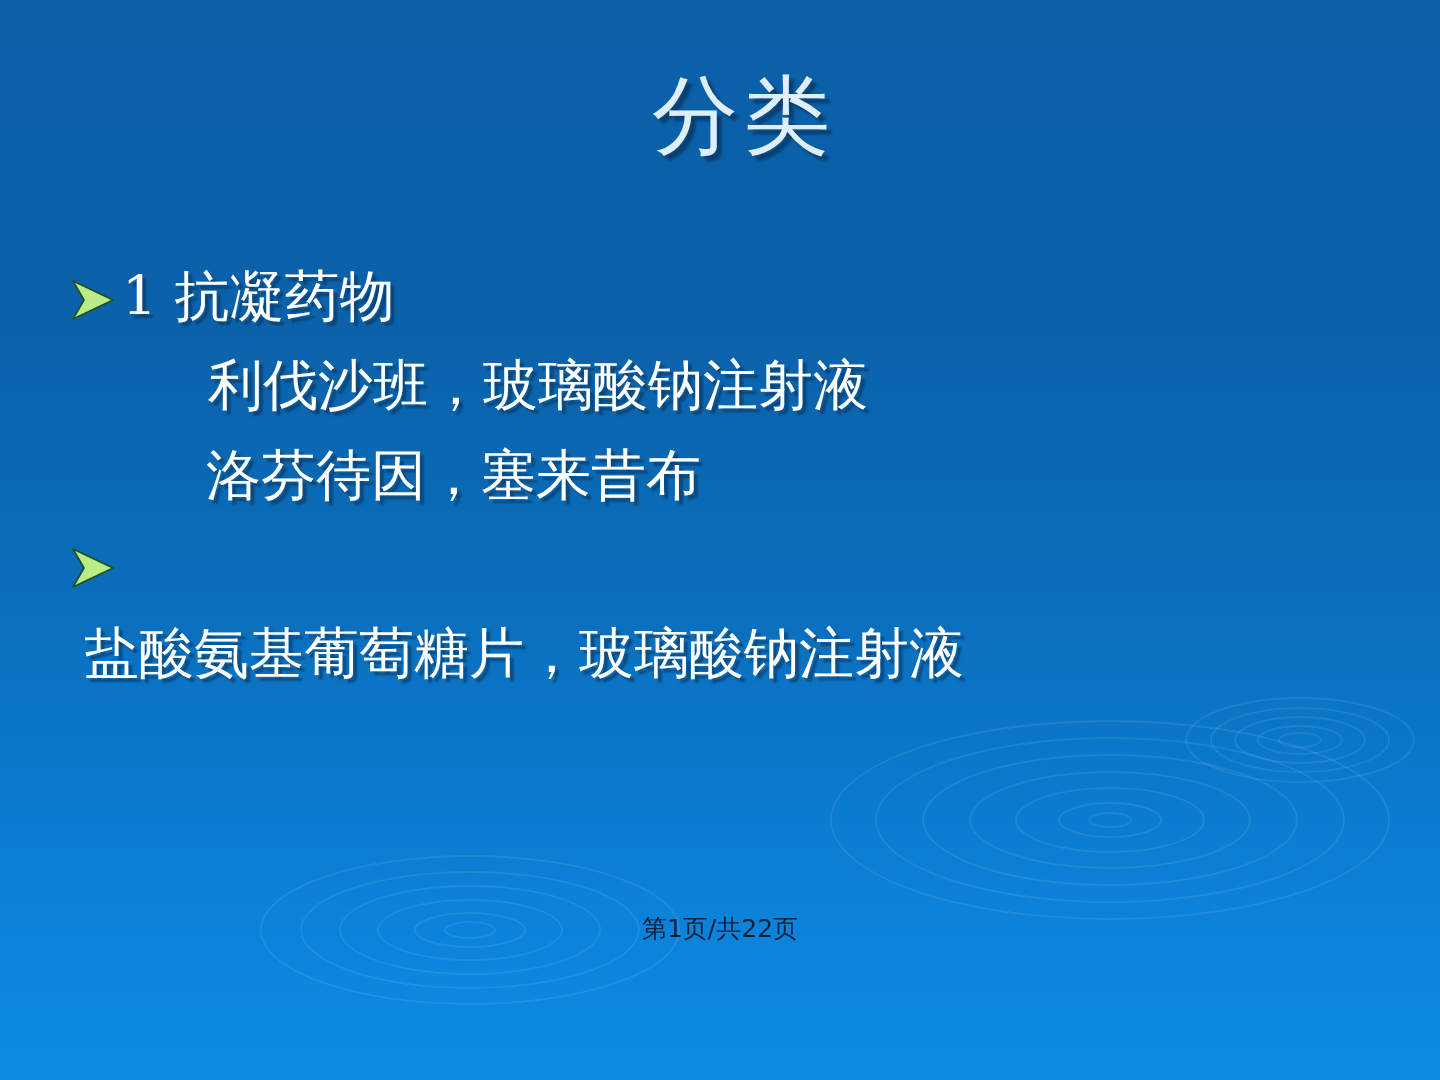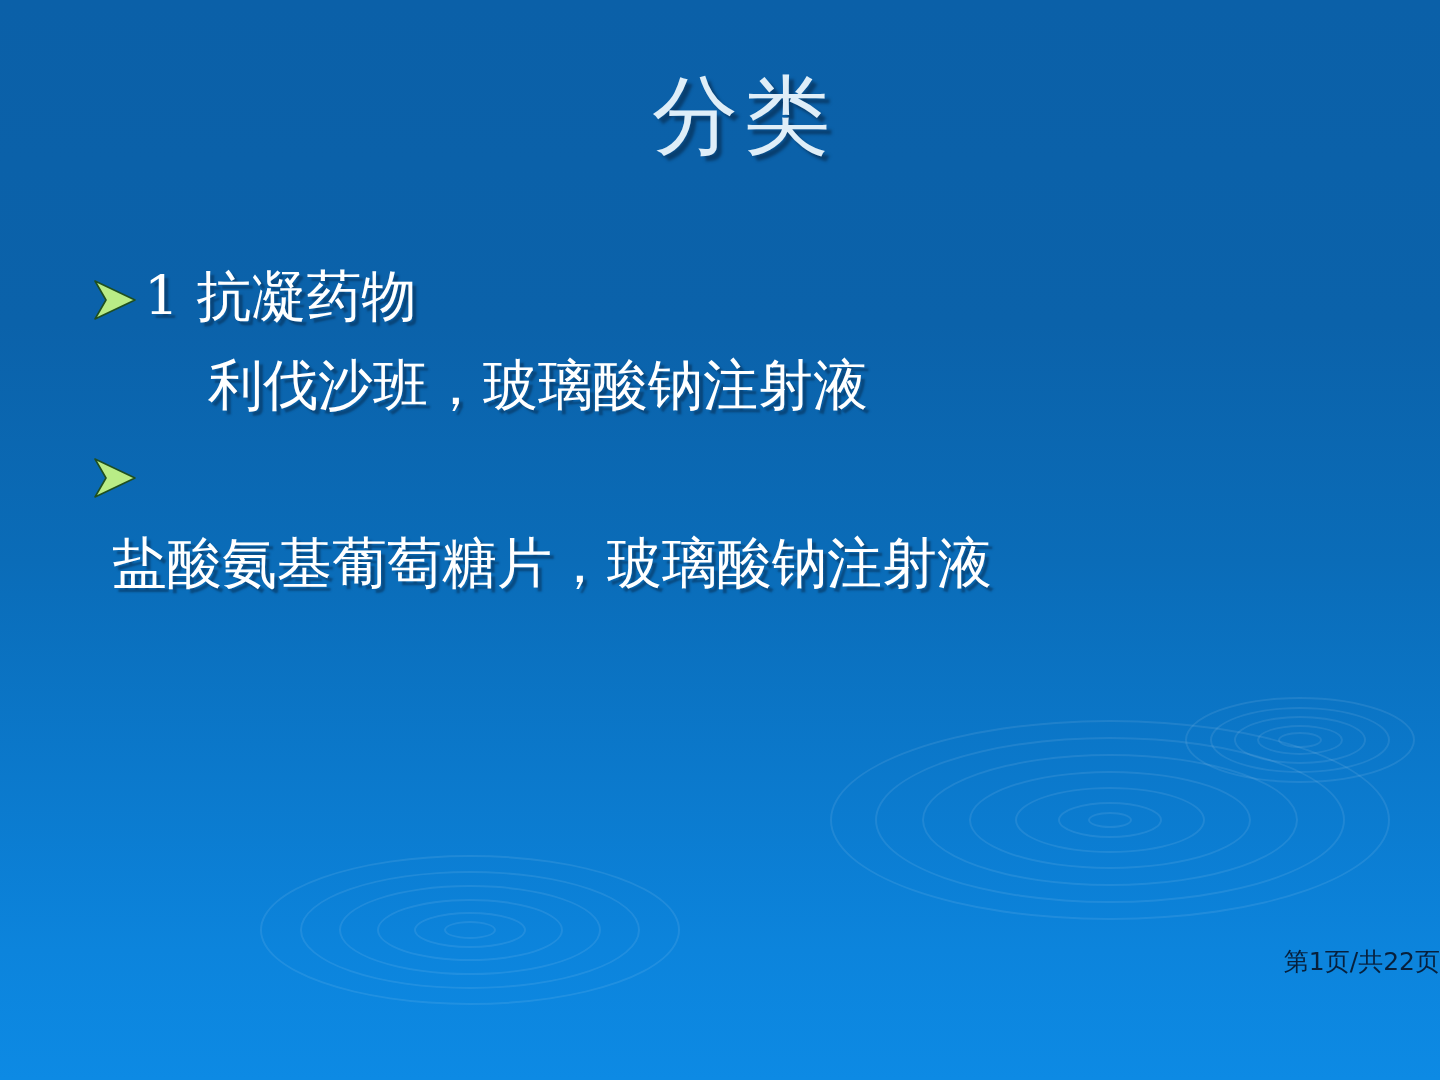--- a/index.html
+++ b/index.html
@@ -76,21 +76,21 @@
   #body {
     position: absolute;
     top: 252px;
     left: 0;
     width: 1440px;
   }
 
   .bullet-row {
     display: flex;
     align-items: flex-end;
-    padding-left: 92px;
+    padding-left: 70px;
     height: 88px;
   }
   .bullet-glyph {
     width: 52px;
     flex: 0 0 52px;
     height: 88px;
     position: relative;
     top: 4px;
   }
   .bullet-glyph svg {
@@ -110,35 +110,34 @@
 
   .sub-row {
     height: 90px;
     display: flex;
     align-items: flex-start;
   }
   .sub-row .sub-line { line-height: 90px; }
 
   .indent-a { padding-left: 208px; }
   .indent-b { padding-left: 206px; }
-  .indent-c { padding-left: 112px; }
+  .indent-c { padding-left: 84px; }
 
   
   #footer {
     position: absolute;
     top: 912px;
     left: 0;
     width: 1440px;
-    text-align: right;
+    text-align: center;
     font-size: 25px;
     color: #07203c;
     font-family: "DejaVu Sans", "Liberation Sans", sans-serif;
     letter-spacing: 0px;
     white-space: nowrap;
-    margin-top: 33px;
   }
 </style>
 </head>
 <body>
 
 <div id="slide">
 
   <div class="ripples">
 
     <div class="rgroup rc1">
@@ -179,20 +178,23 @@
         <svg width="46" height="44" viewBox="0 0 46 44" aria-hidden="true">
           <path d="M3 3 L43 22 L3 41 L14 22 Z" fill="#b9ec86" stroke="#1f4f20" stroke-width="1.6" stroke-linejoin="round"></path>
         </svg>
       </span>
       <span class="bullet-text">1 抗凝药物</span>
     </div>
     <div class="sub-row indent-a">
       <span class="sub-line">利伐沙班，玻璃酸钠注射液</span>
     </div>
 
+    <div class="sub-row indent-b">
+      <span class="sub-line">洛芬待因，塞来昔布</span>
+    </div>
 
     <div class="bullet-row">
       <span class="bullet-glyph">
         <svg width="46" height="44" viewBox="0 0 46 44" aria-hidden="true">
           <path d="M3 3 L43 22 L3 41 L14 22 Z" fill="#b9ec86" stroke="#1f4f20" stroke-width="1.6" stroke-linejoin="round"></path>
         </svg>
       </span>
     </div>
     <div class="sub-row indent-c">
       <span class="sub-line">盐酸氨基葡萄糖片，玻璃酸钠注射液</span>

